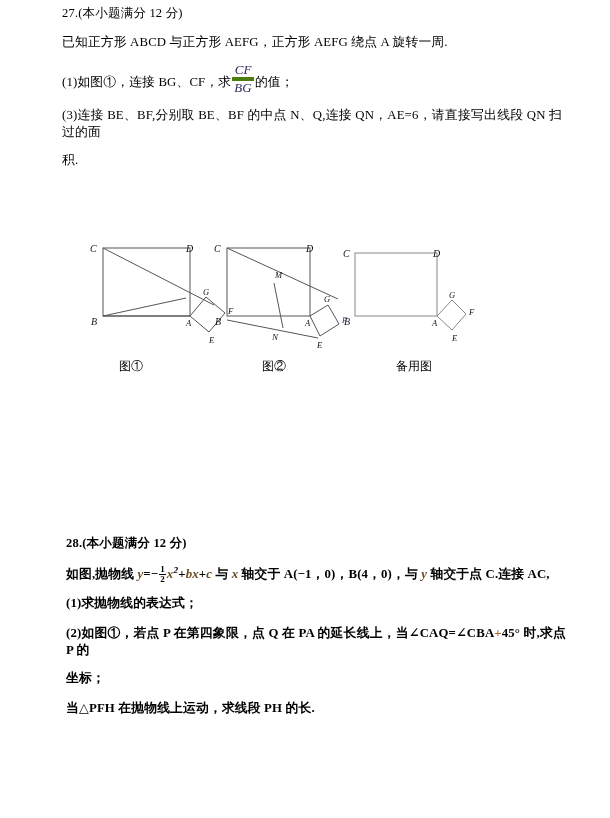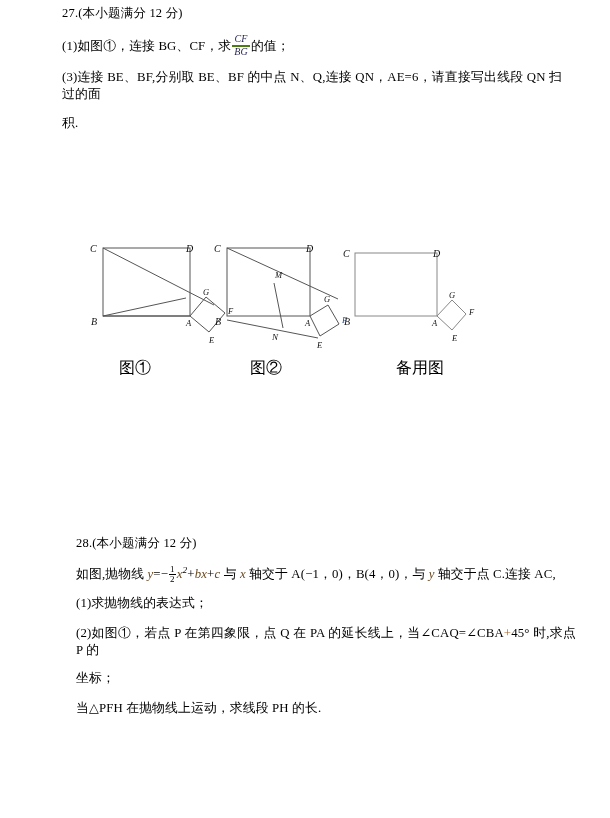--- a/index.html
+++ b/index.html
@@ -48,28 +48,28 @@
   }
   .mvar-dark {
     font-style: italic;
     font-family: "Liberation Serif", "DejaVu Serif", serif;
   }
   .op-orange { color: #b5651d; }
   .frac {
     display: inline-block;
     vertical-align: -0.45em;
     text-align: center;
-    font-size: 10px;
+    font-size: 13px;
     line-height: 1.05;
     margin: 0 1px;
     font-style: italic;
     color: #2a2a5a;
   }
   .frac .num { display: block; padding: 0 2px; }
-  .frac .den { display: block; border-top: 2px solid #4d7c0f; padding: 0 2px; }
+  .frac .den { display: block; border-top: 4px solid #4d7c0f; padding: 0 2px; }
   .frac-sm {
     display: inline-block;
     vertical-align: -0.42em;
     text-align: center;
     font-size: 9px;
     line-height: 1.05;
     margin: 0 1px;
   }
   .frac-sm .num { display: block; padding: 0 1px; }
   .frac-sm .den { display: block; border-top: 1px solid #000; padding: 0 1px; }
@@ -84,42 +84,44 @@
   }
   .fig-captions {
     position: absolute;
     left: 0;
     top: 358px;
     width: 610px;
     height: 24px;
   }
   .cap {
     position: absolute;
-    font-size: 16px;
+    font-size: 12px;
     font-family: "Liberation Serif", "DejaVu Serif", serif;
   }
   .cap1 { left: 119px; }
-  .cap2 { left: 250px; }
+  .cap2 { left: 262px; }
   .cap3 { left: 396px; }
   .q28 {
     position: absolute;
-    left: 76px;
+    left: 66px;
     top: 536px;
     width: 500px;
+    font-weight: bold;
   }
 </style>
 </head>
 <body>
 
 <div class="page">
 
   <div class="content">
 
     <div class="prob-head">27.(本小题满分 12 分)</div>
 
+    <div class="para">已知正方形 ABCD 与正方形 AEFG，正方形 AEFG 绕点 A 旋转一周.</div>
 
     <div class="para">
       <span>(1)</span><span>如图①，连接 BG、CF，求</span><span class="frac"><span class="num">CF</span><span class="den">BG</span></span><span>的值；</span>
     </div>
 
 
     <div class="para tight">
       <span>(3)</span><span>连接 BE、BF,分别取 BE、BF 的中点 N、Q,连接 QN，AE=6，请直接写出线段 QN 扫过的面</span>
     </div>
     <div class="para">积.</div>

